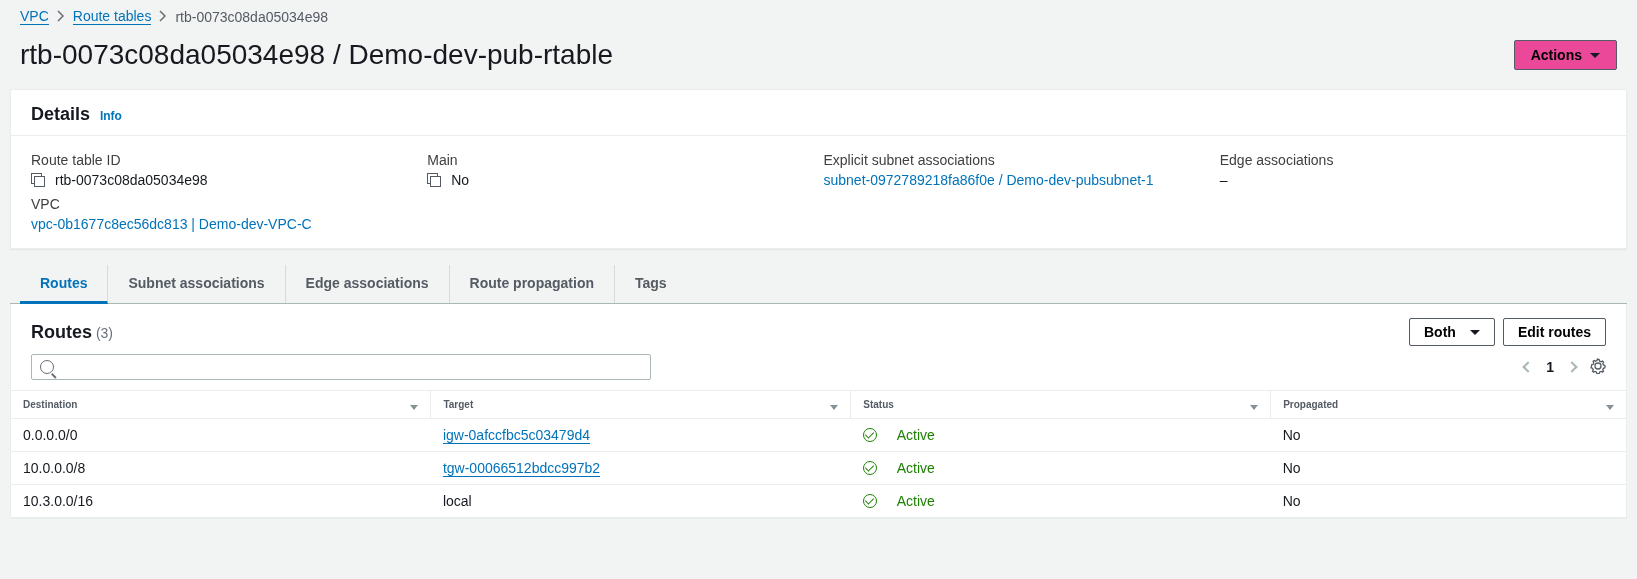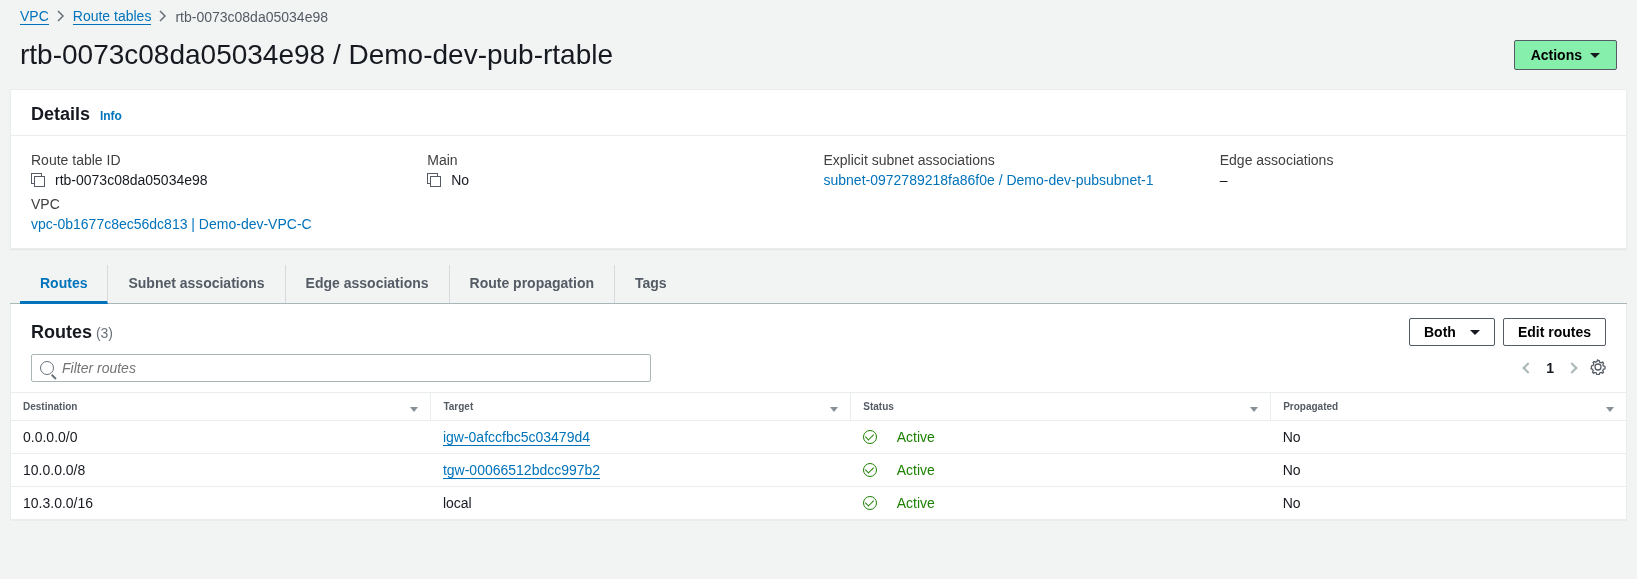--- a/index.html
+++ b/index.html
@@ -30,21 +30,21 @@
     justify-content: space-between;
     align-items: center;
     padding: 6px 20px 18px 20px;
   }
   .page-title {
     font-size: 28px;
     font-weight: 400;
     color: #16191f;
   }
   .actions-btn {
-    background: #86efac;
+    background: #ec4899;
     border: 1px solid #545b64;
     border-radius: 2px;
     padding: 6px 16px;
     font-size: 14px;
     font-weight: 700;
     cursor: pointer;
     display: inline-flex;
     align-items: center;
     gap: 8px;
   }
@@ -378,21 +378,20 @@
         <span>Both</span>
         <span class="caret-down"></span>
       </button>
       <button class="btn">Edit routes</button>
     </div>
   </div>
 
   <div class="routes-toolbar">
     <div class="filter-wrap">
       <span class="search-icon"></span>
-      <input class="filter-input" placeholder="Filter routes" style="">
     </div>
     <div class="pager">
       <span class="chevron left"></span>
       <span class="page-num">1</span>
       <span class="chevron right"></span>
       <span>
         <svg class="gear" viewBox="0 0 16 16">
           <path fill="none" stroke="#545b64" stroke-width="1.3" d="M8 5a3 3 0 100 6 3 3 0 000-6z"></path>
           <path fill="none" stroke="#545b64" stroke-width="1.3" d="M8 1.5l1.2.2.5 1.5 1.4.6 1.4-.7 1 1-.7 1.4.6 1.4 1.5.5.2 1.2-.2 1.2-1.5.5-.6 1.4.7 1.4-1 1-1.4-.7-1.4.6-.5 1.5-1.2.2-1.2-.2-.5-1.5-1.4-.6-1.4.7-1-1 .7-1.4-.6-1.4-1.5-.5L1.5 8l.2-1.2 1.5-.5.6-1.4-.7-1.4 1-1 1.4.7 1.4-.6.5-1.5z"></path>
         </svg>

